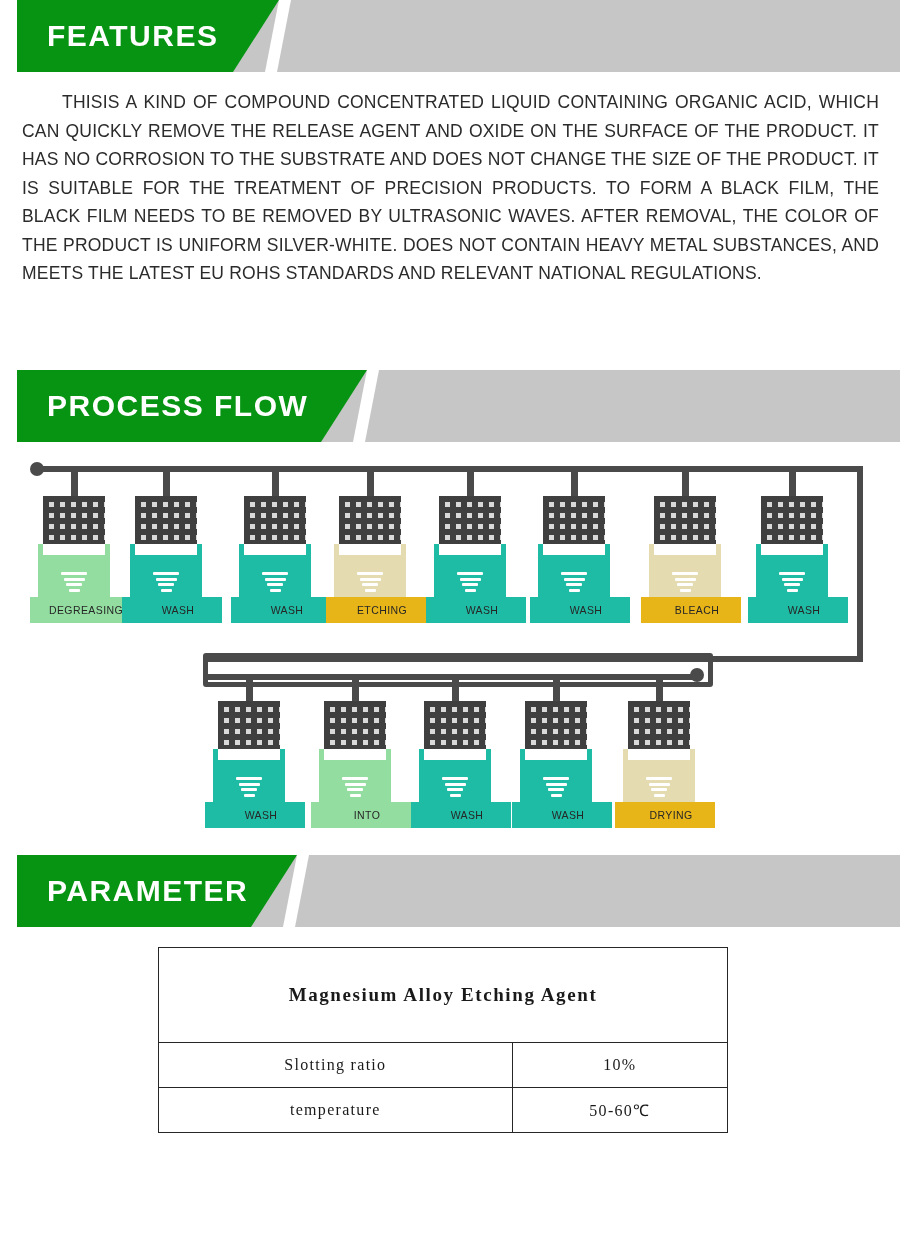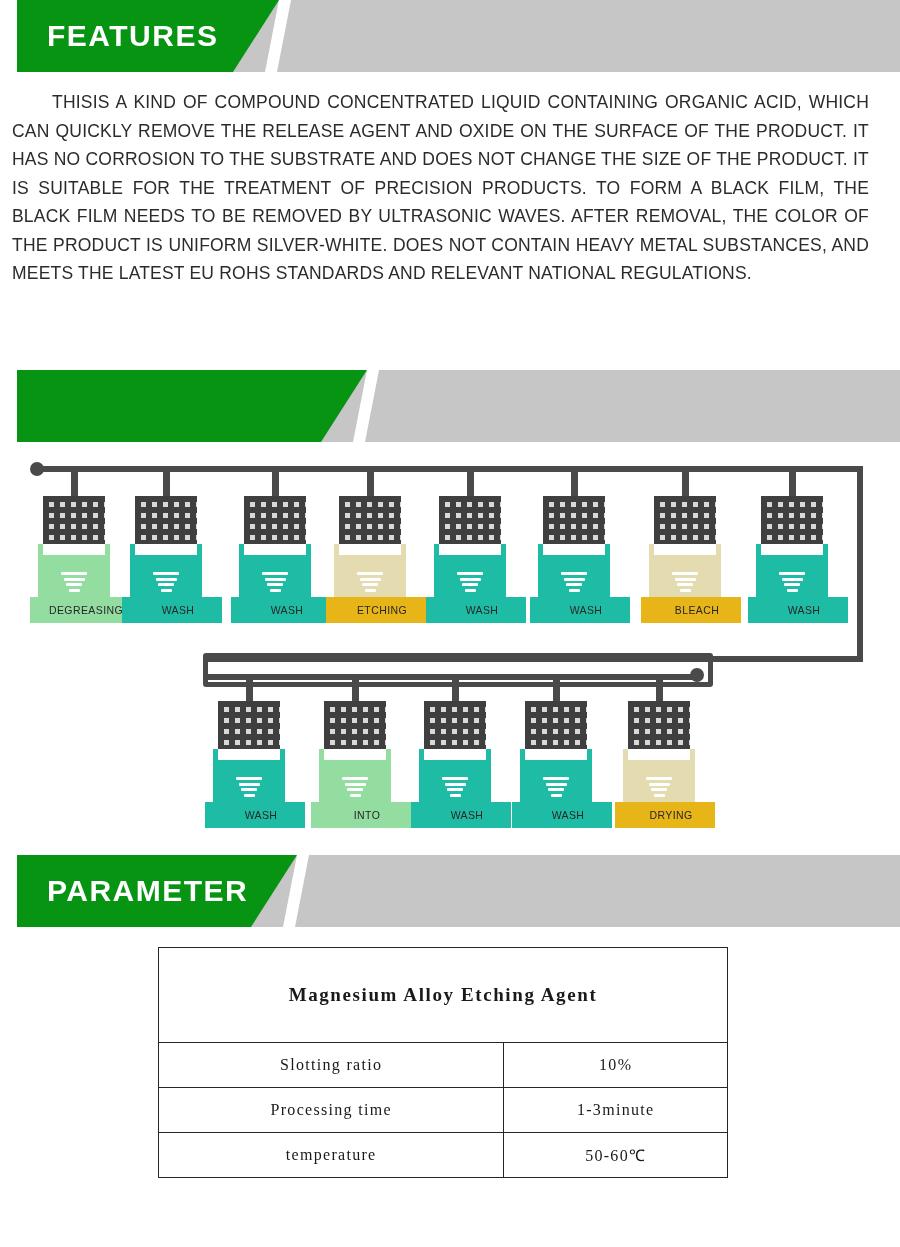--- a/index.html
+++ b/index.html
@@ -23,21 +23,21 @@
   }
   .banner .title{
     position:absolute;top:0;height:72px;display:flex;align-items:center;
     color:#ffffff;font-weight:bold;letter-spacing:1.5px;
     font-size:30px;white-space:nowrap;
     font-family:"Liberation Sans",sans-serif;
   }
 
   
   .intro{
-    position:absolute;left:12px;top:88px;width:857px;
+    position:absolute;left:22px;top:88px;width:857px;
     font-size:17.5px;line-height:28.5px;color:#2b2b2b;
     text-align:justify;text-indent:40px;letter-spacing:.2px;
     font-family:"Liberation Sans",sans-serif;
   }
 
   
   .flow{position:absolute;left:0;top:450px;width:900px;height:390px;}
   .rail{position:absolute;background:#4a4a4a;}
   .rail-h{height:6px;}
   .rail-v{width:6px;}
@@ -107,20 +107,21 @@
   <div class="notch" style="left:248px;clip-path:polygon(14px 0,26px 0,12px 72px,0 72px)"></div>
   <div class="title" style="left:30px">FEATURES</div>
 </div>
 
 <div class="intro">THISIS A KIND OF COMPOUND CONCENTRATED LIQUID CONTAINING ORGANIC ACID, WHICH CAN QUICKLY REMOVE THE RELEASE AGENT AND OXIDE ON THE SURFACE OF THE PRODUCT. IT HAS NO CORROSION TO THE SUBSTRATE AND DOES NOT CHANGE THE SIZE OF THE PRODUCT. IT IS SUITABLE FOR THE TREATMENT OF PRECISION PRODUCTS. TO FORM A BLACK FILM, THE BLACK FILM NEEDS TO BE REMOVED BY ULTRASONIC WAVES. AFTER REMOVAL, THE COLOR OF THE PRODUCT IS UNIFORM SILVER-WHITE. DOES NOT CONTAIN HEAVY METAL SUBSTANCES, AND MEETS THE LATEST EU ROHS STANDARDS AND RELEVANT NATIONAL REGULATIONS.</div>
 
 <div class="banner" style="top:370px">
   <div class="gray"></div>
   <div class="green" style="width:350px;clip-path:polygon(0 0,350px 0,304px 72px,0 72px)"></div>
   <div class="notch" style="left:336px;clip-path:polygon(14px 0,26px 0,12px 72px,0 72px)"></div>
+  <div class="title" style="left:30px">PROCESS FLOW</div>
 </div>
 
 <div class="flow">
 
   <div class="dot" style="left:30px;top:12px"></div>
   <div class="rail rail-h" style="left:37px;top:16px;width:826px"></div>
   <div class="rail rail-v" style="left:857px;top:16px;height:196px"></div>
   <div class="rail rail-h" style="left:205px;top:206px;width:658px"></div>
 
   <div class="railbox" style="left:203px;top:203px;width:500px;height:24px"></div>
@@ -359,21 +360,17 @@
 <table class="ptable">
   <tbody>
       <tr>
     <td class="head" colspan="2">Magnesium Alloy Etching Agent</td>
   </tr>
   <tr>
     <td class="cell">Slotting ratio</td>
     <td class="cell">10%</td>
   </tr>
   <tr>
-    <td class="cell">Processing time</td>
-    <td class="cell">1-3minute</td>
-  </tr>
-  <tr>
     <td class="cell">temperature</td>
     <td class="cell">50-60℃</td>
   </tr>
 </tbody>
   </table>
 
 </body></html>

